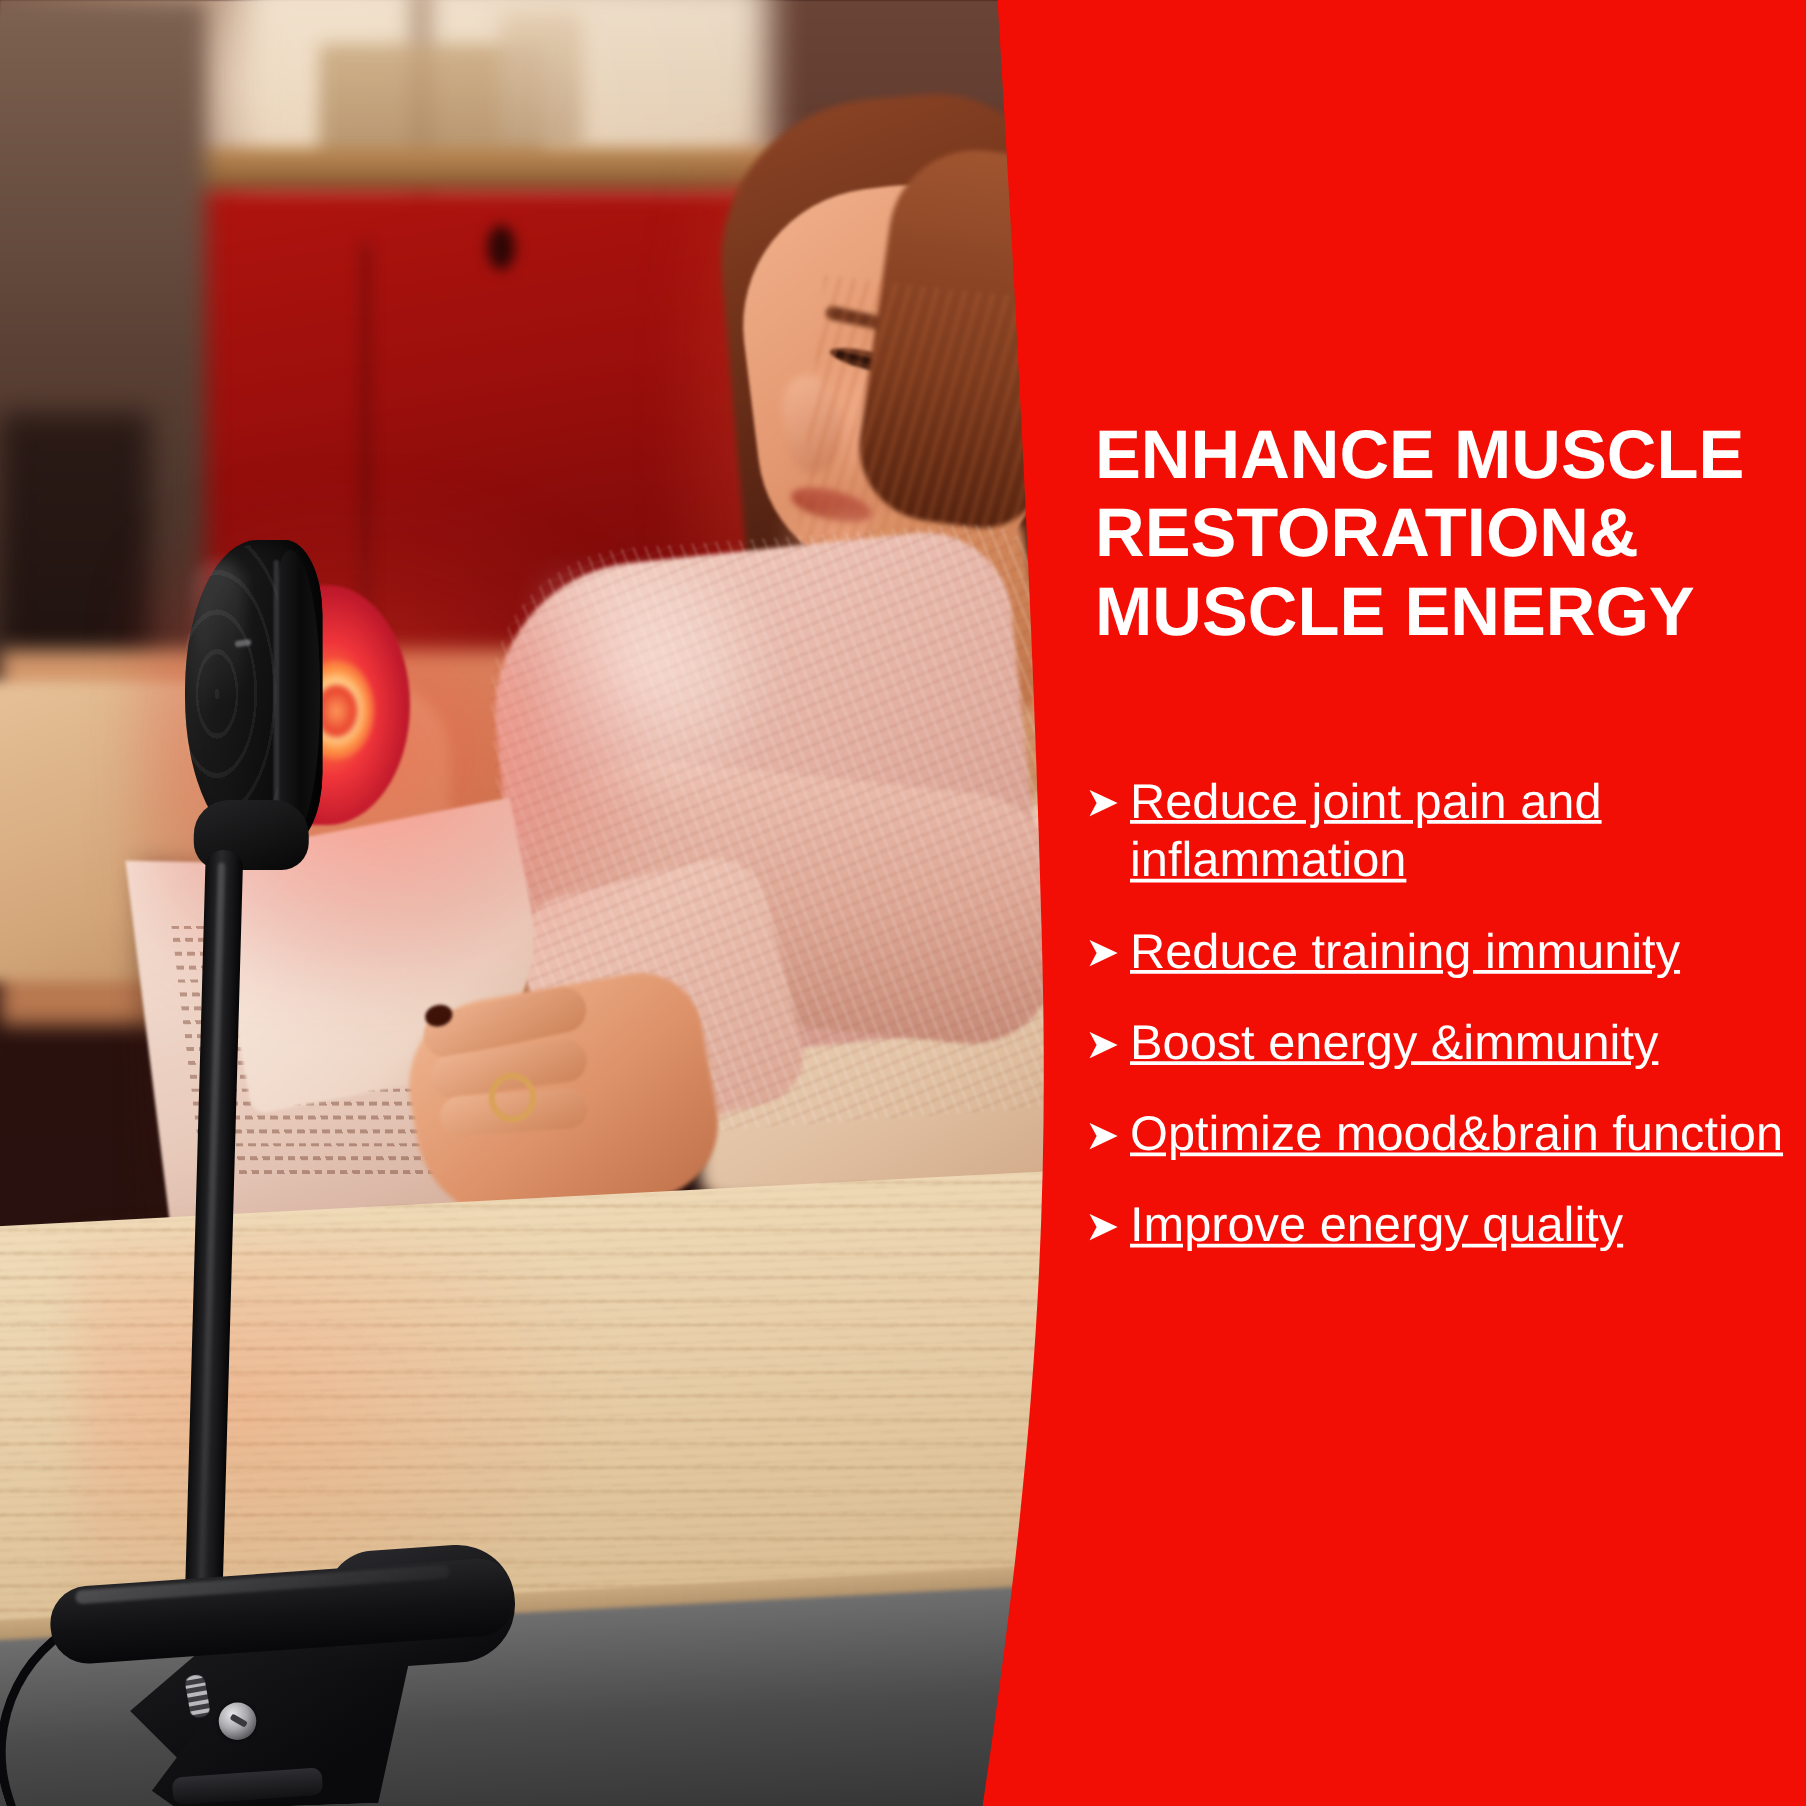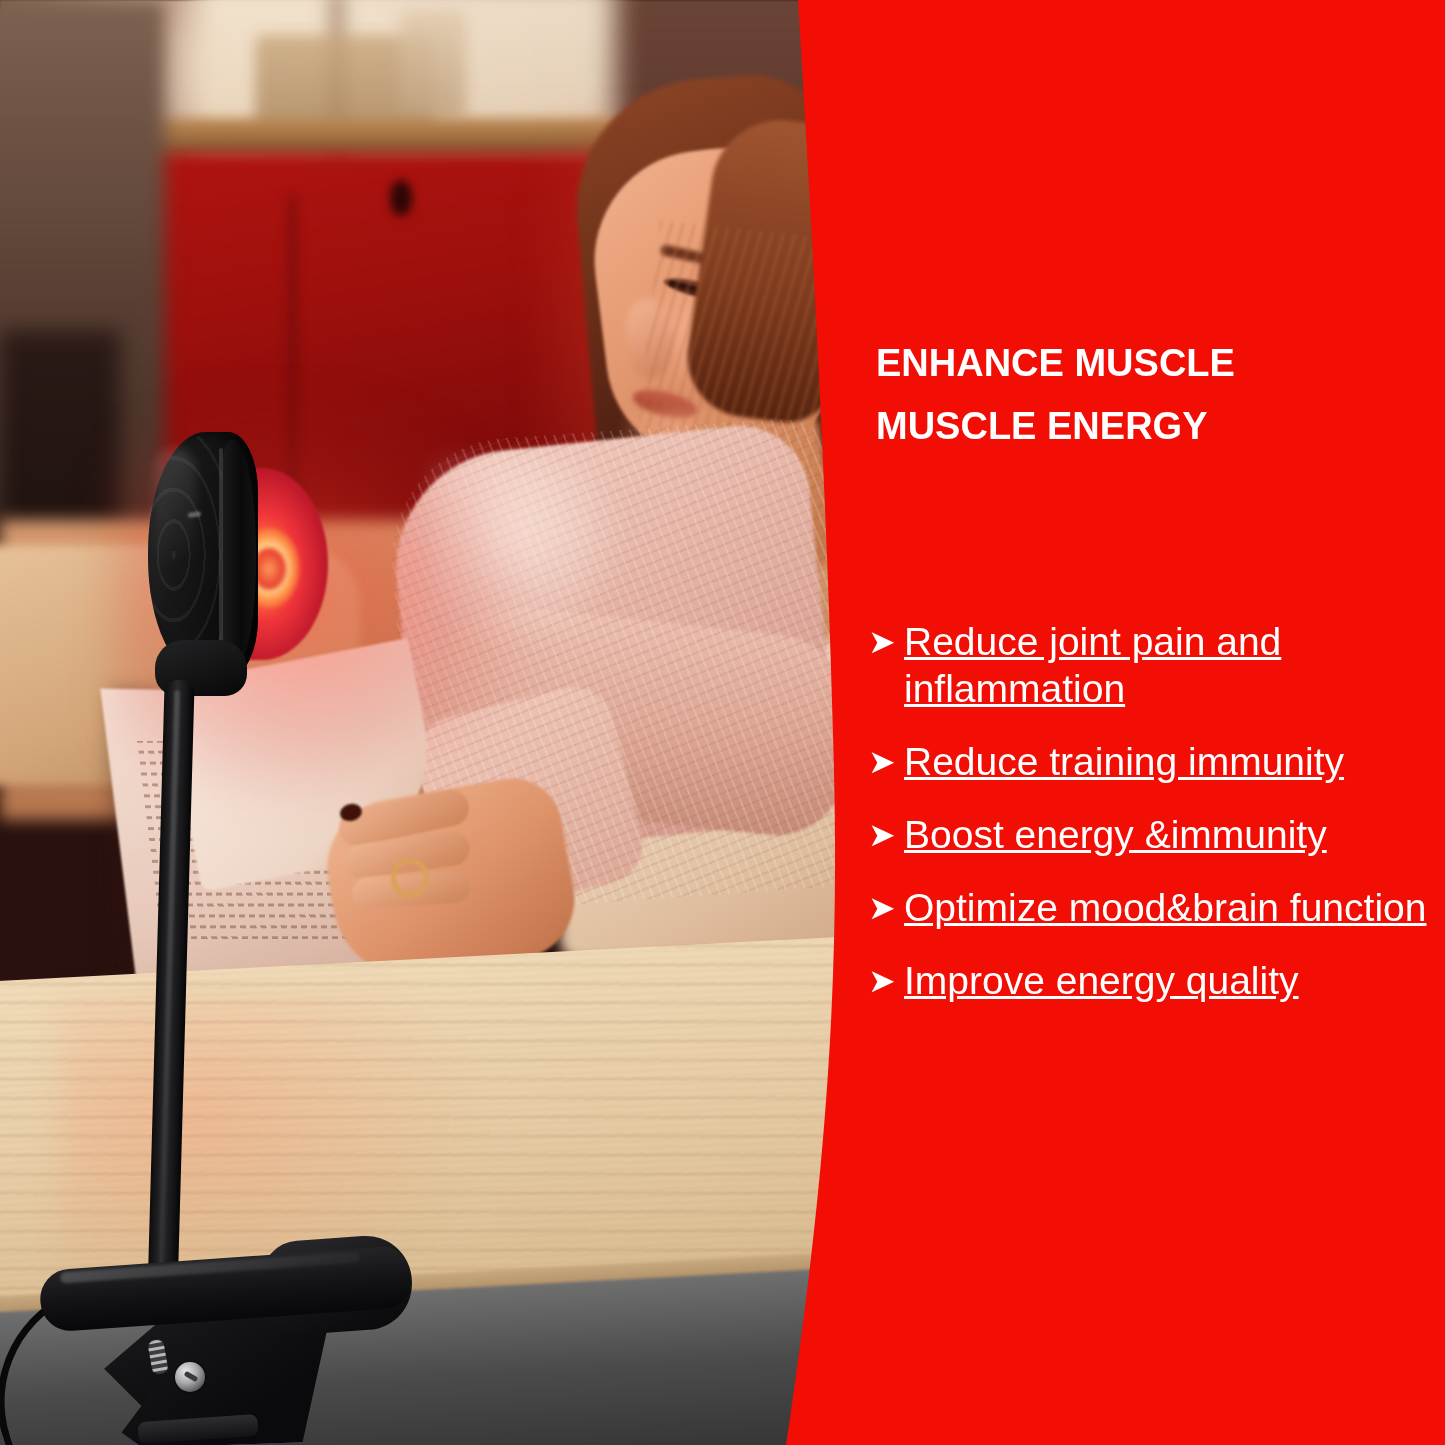--- a/index.html
+++ b/index.html
@@ -552,21 +552,21 @@
     clip-path: path("M 798 0 L 1445 0 L 1445 1445 L 786 1445 C 830 1150 840 960 833 735 C 826 480 812 230 798 0 Z");
   }
 
   
   .headline {
     position: absolute;
     left: 876px;
     top: 332px;
     width: 540px;
     color: #ffffff;
-    font-size: 38px;
+    font-size: 55px;
     line-height: 63px;
     font-weight: bold;
     letter-spacing: 0px;
   }
   .headline div { white-space: nowrap; }
 
   .bullets {
     position: absolute;
     left: 868px;
     top: 618px;
@@ -675,20 +675,21 @@
     <div class="clamp-spring"></div>
     <div class="clamp-screw"></div>
     <div class="clamp-screw-slot"></div>
     <div class="clamp-pad"></div>
   </div>
 
   <div class="red-panel"></div>
 
   <div class="headline">
     <div>ENHANCE MUSCLE</div>
+    <div>RESTORATION&amp;</div>
     <div>MUSCLE ENERGY</div>
   </div>
 
   <div class="bullets">
 
     <div class="bullet">
       <span class="bullet-arrow">➤</span>
       <span class="bullet-text">Reduce joint pain and inflammation</span>
     </div>
 

